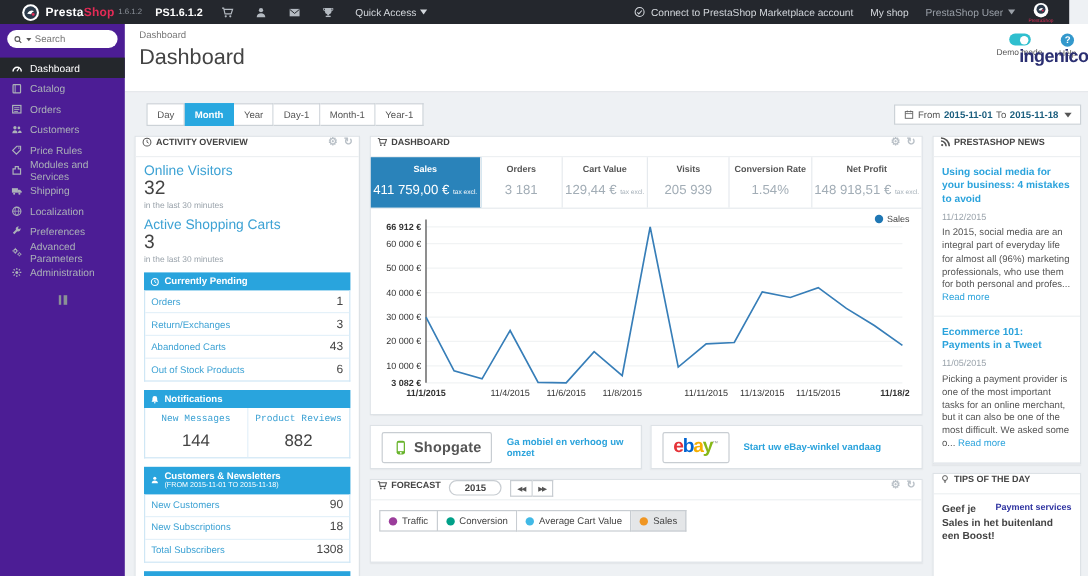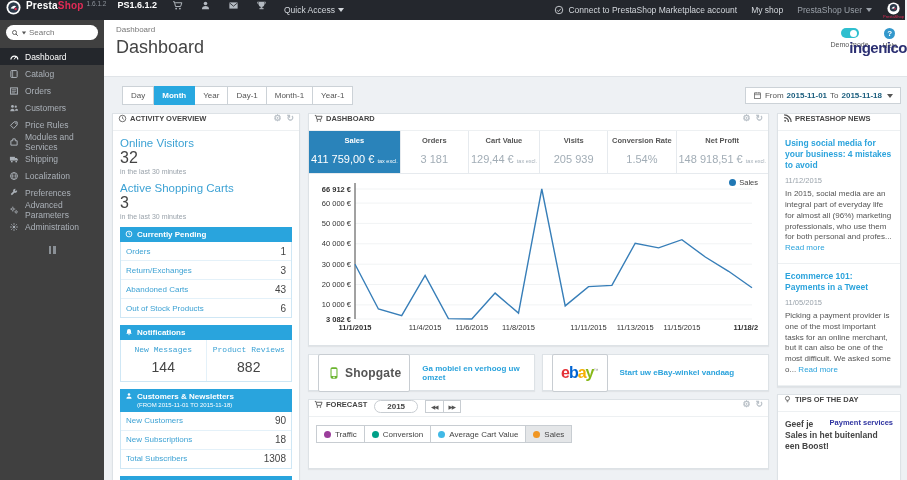--- a/index.html
+++ b/index.html
@@ -1,41 +1,41 @@
 <!DOCTYPE html>
 <html><head>
 <meta charset="utf-8">
 <style>
   * { box-sizing: border-box; margin: 0; padding: 0; }
   html,body { width:907px; height:480px; overflow:hidden; background:#eef1f4;
     font-family:"Liberation Sans", sans-serif; }
 
   
-  .topbar { position:absolute; top:0; left:0; right:2px; height:20px; background:#24272d;
-    display:flex; color:#c6cbd1; z-index:20; padding:0 4px; }
+  .topbar { position:absolute; top:0; left:0; right:16px; height:20px; background:#24272d;
+    display:flex; align-items:center; color:#c6cbd1; z-index:20; padding:0 16px; }
   .logo-circle { width:15px; height:15px; margin:0 5px 0 2px; flex:none; }
   .brand { font-size:10px; font-weight:bold; color:#fff; letter-spacing:.2px; }
   .brand .shop { color:#e12b56; }
   .ver-small { font-size:6.5px; color:#8d939b; margin-left:3px; }
   .ver-ps { font-size:9px; color:#fff; margin-left:11px; font-weight:bold; }
   .tb-icons { display:flex; gap:17px; margin-left:15px; }
   .tb-icons span { width:11px; height:11px; color:#b4bac1; cursor:pointer; }
   .tb-icons svg { width:11px; height:11px; display:block; }
   .quick-access { margin-left:17px; font-size:8.5px; color:#d3d7dc; display:flex; align-items:center; gap:3px; cursor:pointer; }
   .caret { width:0; height:0; border-left:3px solid transparent; border-right:3px solid transparent; border-top:4px solid currentColor; display:inline-block; }
   .tb-right { margin-left:auto; display:flex; align-items:center; gap:14px; }
   .tb-link { font-size:8.5px; color:#d3d7dc; display:flex; align-items:center; gap:4px; cursor:pointer; text-decoration:none; }
   .tb-link svg { width:10px; height:10px; }
   .user-link { color:#9aa0a8; }
   .avatar { width:15px; display:flex; flex-direction:column; align-items:center; cursor:pointer; }
   .avatar svg { width:13px; height:13px; }
   .avatar .av-txt { font-size:4px; color:#e12b56; line-height:1; }
 
   
-  .sidebar { position:absolute; top:20px; left:0; width:104px; bottom:0; background:#404040; z-index:10; }
+  .sidebar { position:absolute; top:20px; left:0; width:104px; bottom:0; background:#4c1d95; z-index:10; }
   .side-search { margin:5px 6px 8px; background:#fff; border-radius:9px; height:15px;
     display:flex; align-items:center; padding:0 5px; gap:2px; }
   .side-search svg { width:8px; height:8px; color:#555; flex:none; }
   .side-search .caret { border-top-color:#555; transform:scale(.7); }
   .side-search input { border:none; outline:none; width:50px; font-size:8px; color:#777; background:transparent; font-family:inherit; }
   .side-item { display:flex; align-items:center; gap:6px; height:17px; padding:0 9px;
     color:#abb1b8; font-size:8.5px; cursor:pointer; }
   .side-item svg { width:10px; height:10px; flex:none; }
   .side-item.active { background:#24272c; color:#fff; }
   .side-collapse { margin-top:11px; display:flex; justify-content:center; gap:2px; cursor:pointer; }
@@ -79,21 +79,21 @@
   .head-actions { margin-left:auto; color:#b9c0c7; font-size:9px; display:flex; gap:5px; }
   .head-actions span { cursor:pointer; line-height:1; }
 
   
   .act-body { padding:6px 7px 7px; }
   .metric-line { display:flex; justify-content:space-between; align-items:baseline;flex-direction:column; }
   .metric-label { color:#3da2d4; font-size:11.5px; cursor:pointer; }
   .metric-value { color:#444; font-size:16px; }
   .metric-sub { color:#9aa3ab; font-size:7px; margin:1px 0 7px; }
   .sec-banner { background:#29a4dd; color:#fff; font-size:8px; font-weight:bold;
-    padding:3px 5px; display:flex; gap:4px; margin-top:7px; }
+    padding:3px 5px; display:flex; align-items:center; gap:4px; margin-top:7px; }
   .sec-banner svg { width:8px; height:8px; flex:none; }
   .sec-banner .two { line-height:1.2; }
   .sec-banner .sub { font-size:6px; font-weight:normal; }
   .sec-table { border:1px solid #cfe7f5; border-top:none; }
   .sec-row { display:flex; justify-content:space-between; align-items:center;
     padding:3.5px 5px; border-bottom:1px solid #e4f1f9; font-size:8px; }
   .sec-row:last-child { border-bottom:none; }
   .sec-row .lbl { color:#3da2d4; cursor:pointer; }
   .sec-row .val { color:#444; font-size:10px; }
   .notif-grid { display:flex; border:1px solid #cfe7f5; border-top:none; }
@@ -117,21 +117,21 @@
 
   .chart-wrap { position:relative; padding:3px 2px 2px; }
   .chart-legend { position:absolute; top:4px; right:10px; display:flex; align-items:center; gap:3px;
     font-size:7.5px; color:#444; cursor:pointer; }
   .legend-dot { width:7px; height:7px; border-radius:50%; background:#1f77b4; }
   #sales-chart { display:block; font-family:"Liberation Sans", sans-serif; }
 
   .promos { display:flex; gap:7px; margin-top:8px; }
   .promo { flex:1; display:flex; align-items:center; gap:12px; padding:5px 9px; height:37px; }
   .logo-box { border:1px solid #c8cdd2; border-radius:2px; background:#fff; display:flex;
-    align-items:center; justify-content:center; padding:18px 8px; height:26px; gap:4px; }
+    align-items:center; justify-content:center; padding:6px 8px; height:26px; gap:4px; }
   .shopgate-name { font-size:12px; color:#555; font-weight:bold; letter-spacing:.2px; }
   .logo-box svg { width:14px; height:14px; }
   .ebay-letter { font-size:16px; font-weight:bold; letter-spacing:-1px; }
   .ebay-tm { font-size:5px; color:#999; align-self:flex-start; margin-top:3px; }
   .promo-link { font-size:8px; color:#2ba3dc; font-weight:bold; cursor:pointer; text-decoration:none; }
 
   .forecast { margin-top:8px; height:70px; }
   .year-pill { border:1px solid #c8cdd2; border-radius:8px; padding:1px 12px; font-size:8px;
     color:#444; margin-left:7px; font-weight:bold; cursor:pointer; }
   .nav-btns { display:flex; margin-left:7px; }

